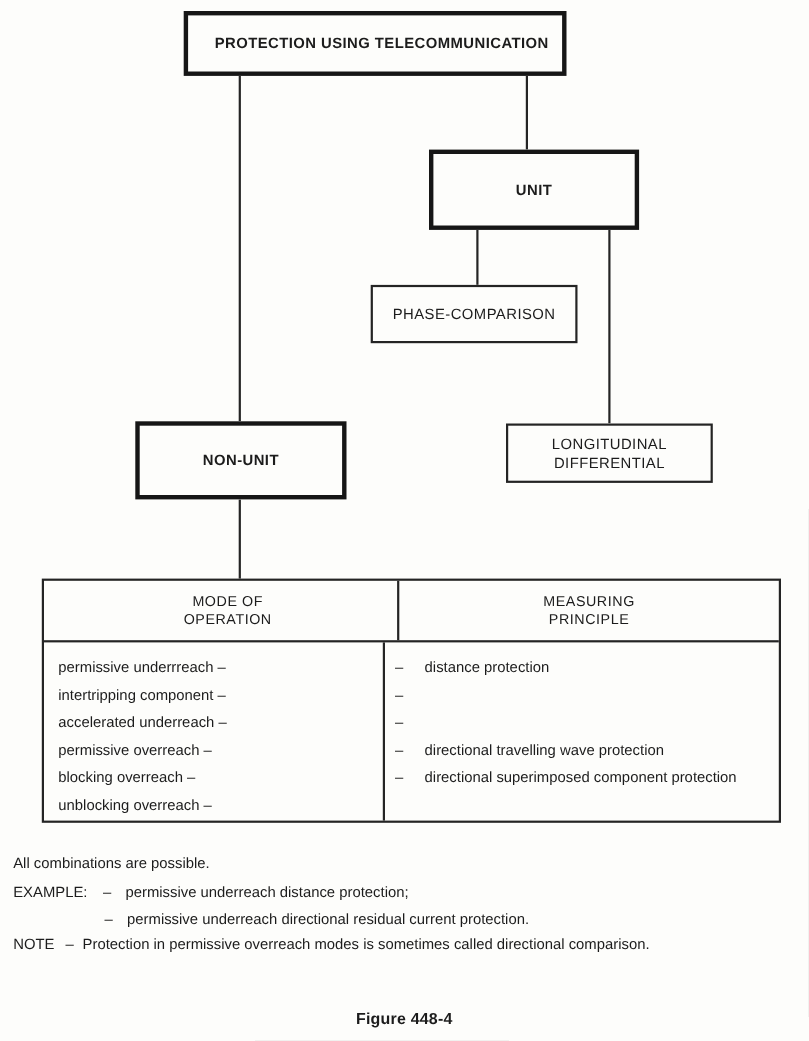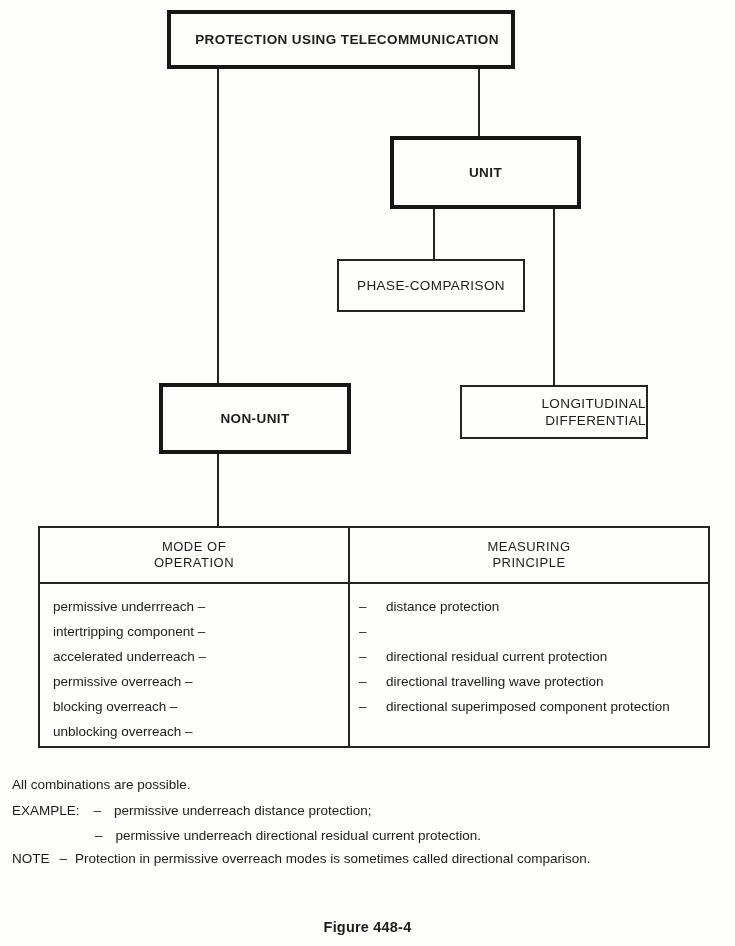--- a/index.html
+++ b/index.html
@@ -35,21 +35,21 @@
     background: #242424;
   }
   .dtable {
     position: absolute;
     left: 38px; top: 526px;
     width: 672px; height: 222px;
     border: 2px solid #242424;
     display: flex;
     flex-direction: column;
   }
-  .thead { display: flex; height: 56px; border-bottom: 2px solid #242424; }
+  .thead { display: flex; height: 56px; border-bottom: 2px solid #242424; padding-left: 13px; }
   .tbody { display: flex; flex: 1; justify-content: space-between; }
   .col-left  { width: 310px; border-right: 2px solid #242424; }
   .col-right { flex: 1; }
   .hcell {
     display: flex; flex-direction: column;
     align-items: center; justify-content: center;
     font-size: 13px; letter-spacing: 0.5px; line-height: 16px;
   }
   .mode-list { padding: 10px 0 0 13px; }
   .mode-item { height: 25px; line-height: 25px; font-size: 13.5px; white-space: nowrap; }
@@ -86,26 +86,26 @@
   </div>
 
   <div class="fbox thin" style="left:337px; top:259px; width:188px; height:53px;">
     <span>PHASE-COMPARISON</span>
   </div>
 
   <div class="fbox thick bold" style="left:390px; top:136px; width:191px; height:73px;">
     <span>UNIT</span>
   </div>
 
-  <div class="fbox thin" style="left:460px; top:385px; width:188px; height:54px;align-items:flex-end;">
+  <div class="fbox thin" style="left:460px; top:385px; width:188px; height:54px;">
     <span>LONGITUDINAL</span>
     <span>DIFFERENTIAL</span>
   </div>
 
-  <div class="fbox thick bold" style="left:123px; top:383px; width:192px; height:71px;margin-left:36px;">
+  <div class="fbox thick bold" style="left:123px; top:383px; width:192px; height:71px;">
     <span>NON-UNIT</span>
   </div>
 
   <div class="dtable">
     <div class="thead">
       <div class="hcell col-left">
         <span>MODE OF</span>
         <span>OPERATION</span>
       </div>
       <div class="hcell col-right">
@@ -125,21 +125,20 @@
       <div class="col-right principle-list">
         <div class="principle-item">
           <span class="dash">–</span>
           <span>distance protection</span>
         </div>
         <div class="principle-item">
           <span class="dash">–</span>
         </div>
         <div class="principle-item">
           <span class="dash">–</span>
-          <span>directional residual current protection</span>
         </div>
         <div class="principle-item">
           <span class="dash">–</span>
           <span>directional travelling wave protection</span>
         </div>
         <div class="principle-item">
           <span class="dash">–</span>
           <span>directional superimposed component protection</span>
         </div>
       </div>

